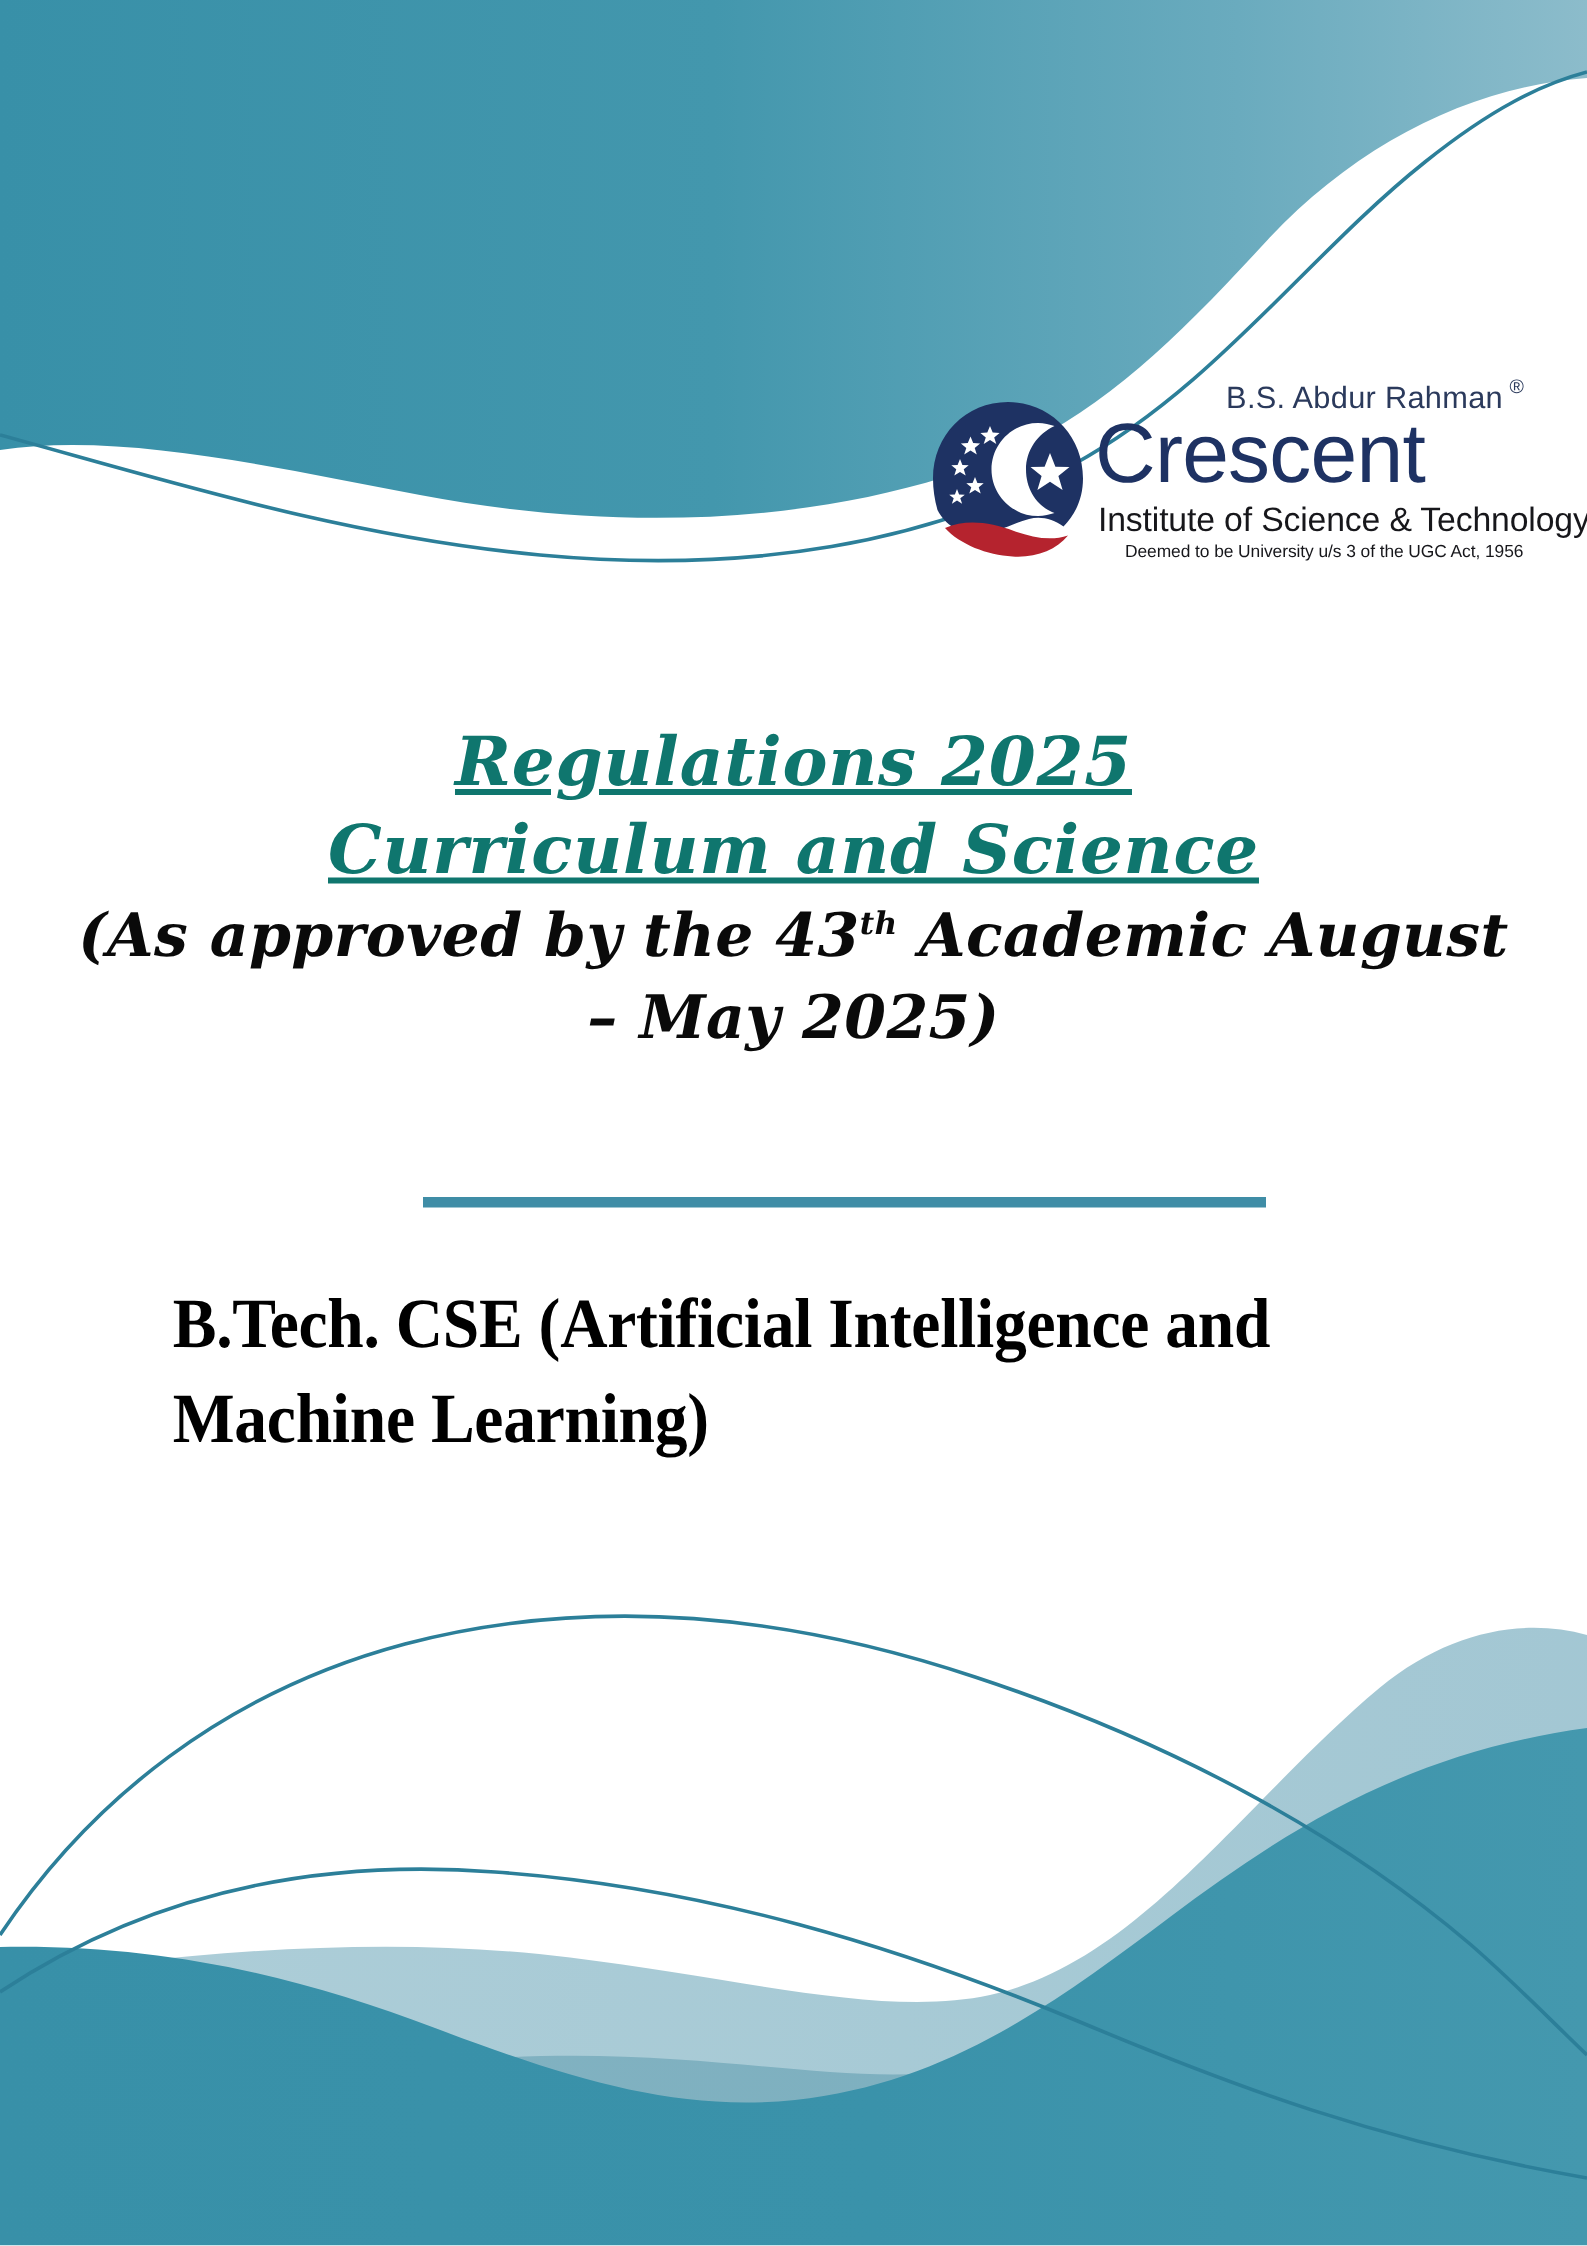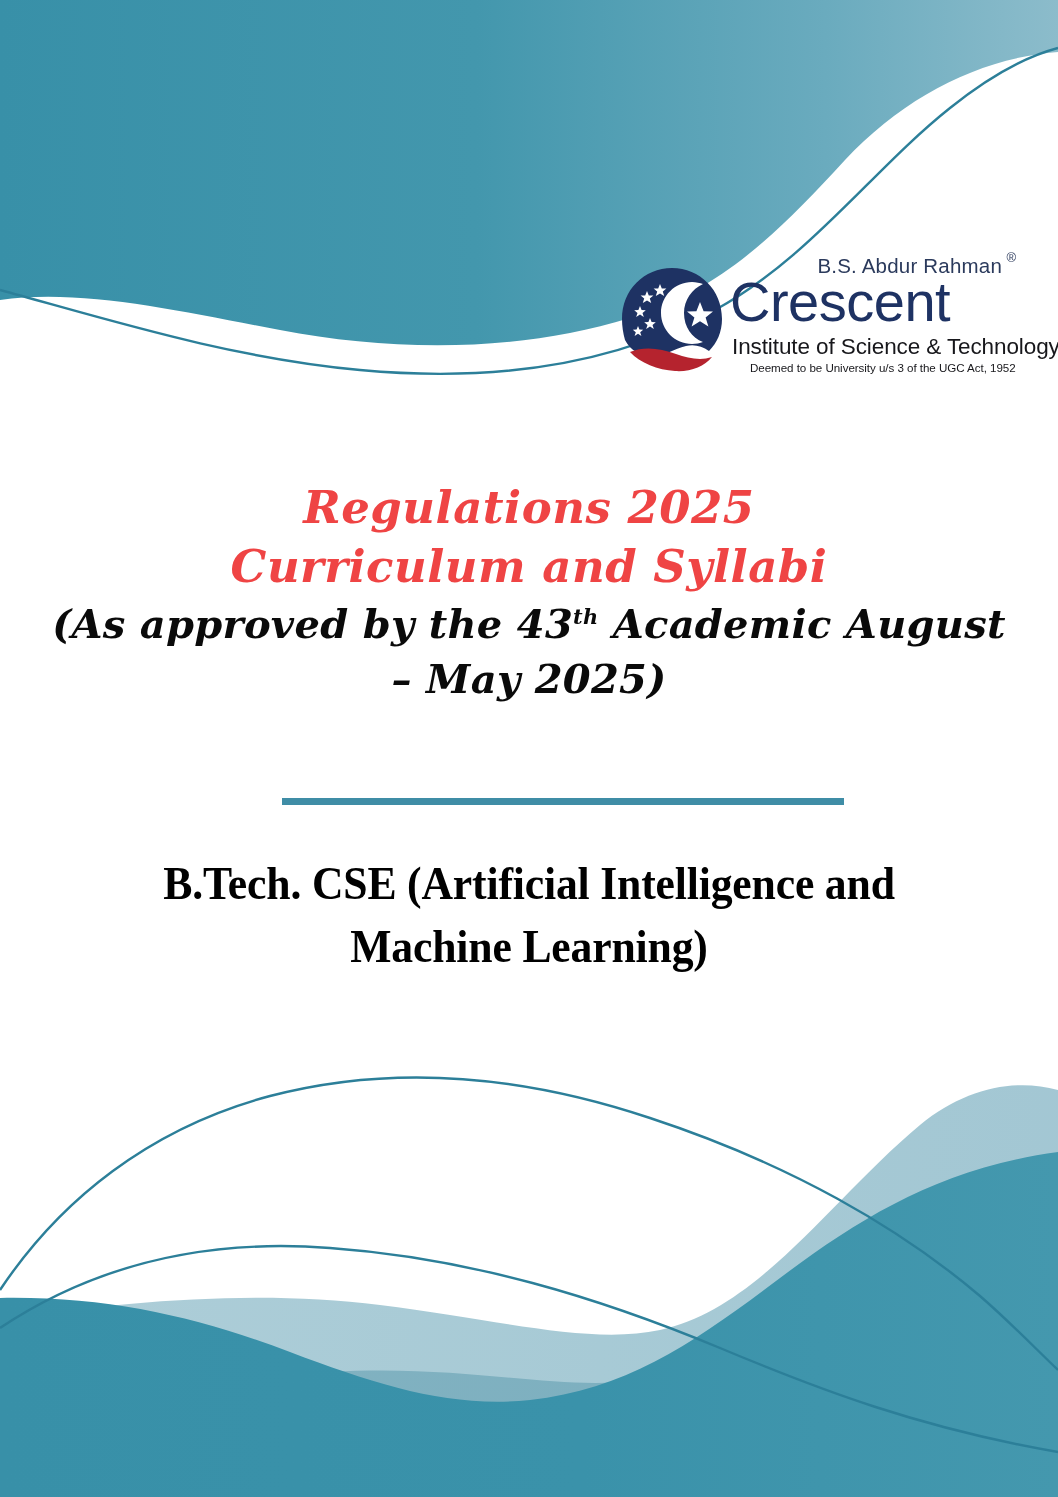--- a/index.html
+++ b/index.html
@@ -108,22 +108,23 @@
     top: 478px;
     width: 1058px;
     text-align: center;
   }
   .doc-title {
     font-family: "DejaVu Serif", "Liberation Serif", serif;
     font-style: italic;
     font-weight: bold;
     font-size: 45px;
     line-height: 59px;
-    color: #ef4444;
+    color: #0f766e;
     letter-spacing: 0.5px;
+    text-decoration: underline;
   }
   .doc-subtitle {
     font-family: "DejaVu Serif", "Liberation Serif", serif;
     font-style: italic;
     font-weight: bold;
     font-size: 40px;
     line-height: 55px;
     color: #0a0a0a;
     letter-spacing: 0.3px;
   }
@@ -140,21 +141,21 @@
     width: 562px;
     height: 7px;
     background: #3f8da6;
   }
 
   .program-block {
     position: absolute;
     left: 84px;
     top: 852px;
     width: 890px;
-    text-align: center;
+    text-align: left;
   }
   .program-title {
     font-family: "Liberation Serif", "DejaVu Serif", serif;
     font-weight: bold;
     font-size: 47px;
     line-height: 63px;
     color: #000000;
     letter-spacing: -0.2px;
     transform: scaleX(0.93);
     transform-origin: center top;
@@ -288,27 +289,27 @@
                C72,94 84,97 96,93
                C88,103 74,108 59,107
                C42,106 24,99 14,88 Z" fill="#b5232e"></path>
     </svg>
 
     <div class="logo-text">
       <div class="logo-line-top">B.S. Abdur Rahman</div>
       <div class="logo-reg">®</div>
       <div class="logo-word">Crescent</div>
       <div class="logo-line-sub">Institute of Science &amp; Technology</div>
-      <div class="logo-line-tag">Deemed to be University u/s 3 of the UGC Act, 1952</div>
+      <div class="logo-line-tag">Deemed to be University u/s 3 of the UGC Act, 1956</div>
     </div>
   </div>
 
   <div class="title-block">
     <div class="doc-title">Regulations 2025</div>
-    <div class="doc-title">Curriculum and Syllabi</div>
+    <div class="doc-title">Curriculum and Science</div>
     <div class="doc-subtitle"><span>(As approved by the 43</span><sup>th</sup><span> Academic August</span></div>
     <div class="doc-subtitle">– May 2025)</div>
   </div>
 
   <div class="divider"></div>
 
   <div class="program-block">
     <div class="program-title">B.Tech. CSE (Artificial Intelligence and</div>
     <div class="program-title">Machine Learning)</div>
   </div>

